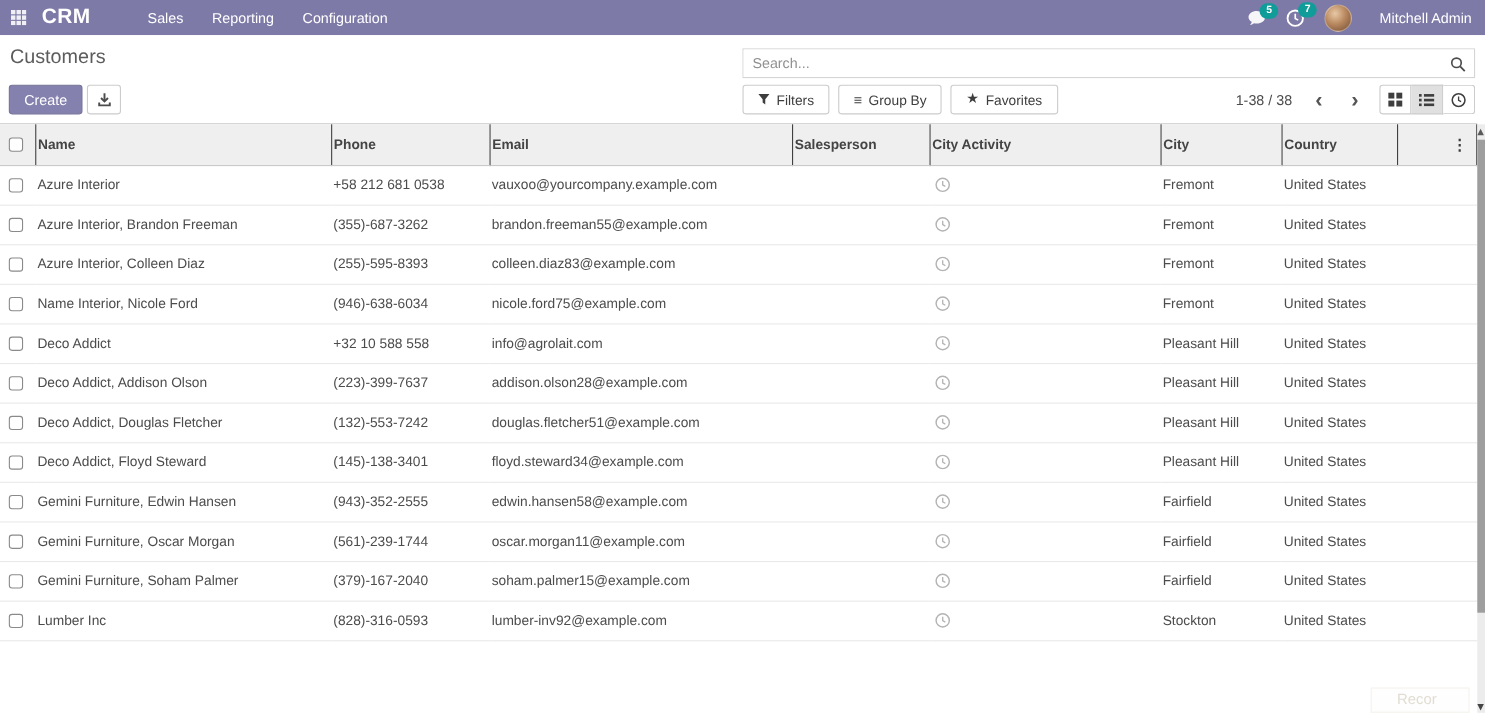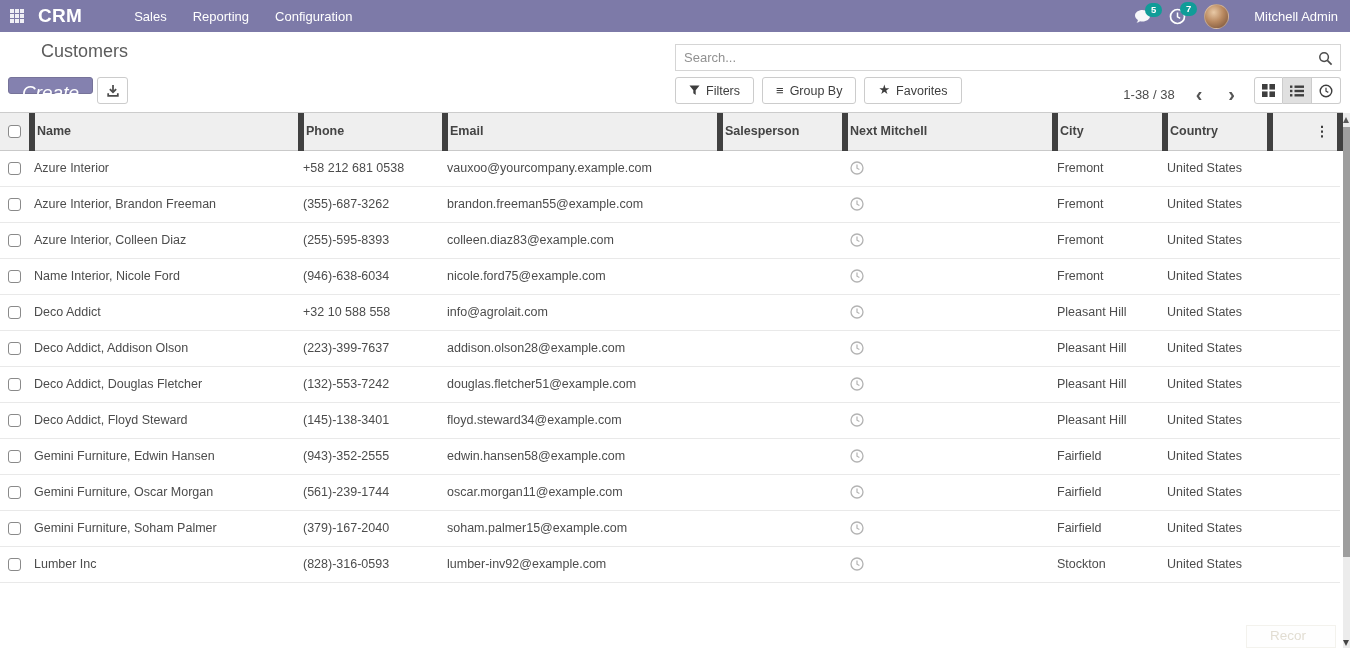--- a/index.html
+++ b/index.html
@@ -19,54 +19,54 @@
            background:var(--badge-teal,#109c98); color:#fff; font-size:9.5px; font-weight:bold;
            border-radius:8px; display:flex; align-items:center; justify-content:center; padding:0 4px; }
   .user-block { display:flex; align-items:center; gap:25px; cursor:pointer; }
   .avatar { width:25px; height:25px; border-radius:50%;
             background:radial-gradient(circle at 38% 32%, #e8c9a6 0%, #b98960 45%, #6e4a33 100%);
             border:1px solid rgba(255,255,255,.35); }
   .user-name { color:#fff; font-size:13px; }
 
   
   .control-panel { position:absolute; top:32px; left:0; right:0; height:80px; background:#fff; }
-  .breadcrumb { position:absolute; left:9px; top:9px; font-size:18px; color:#5c5c5c;margin-left:32px; }
+  .breadcrumb { position:absolute; left:9px; top:9px; font-size:18px; color:#5c5c5c; }
   .btn-row { position:absolute; left:8px; top:45px; display:flex; gap:4px; }
-  .btn-create { background:var(--create-purple,#8481af); color:#fff; font-size:19px;
-                border:1px solid #767399; border-radius:3px; padding:4px 13px; height:17px; cursor:pointer;font-style:italic; }
+  .btn-create { background:var(--create-purple,#8481af); color:#fff; font-size:13px;
+                border:1px solid #767399; border-radius:3px; padding:4px 13px; height:27px; cursor:pointer; }
   .btn-export { background:#fff; border:1px solid #ccc; border-radius:3px; width:31px; height:27px;
                 display:flex; align-items:center; justify-content:center; cursor:pointer; }
 
   .search-box { position:absolute; left:675px; right:9px; top:12px; height:27px;
                 border:1px solid #d5d5d5; }
   .search-box input { position:absolute; inset:0; border:none; outline:none; padding:0 28px 0 8px;
                       font-size:13px; font-family:"Liberation Sans", sans-serif; color:#4c4c4c; }
   .search-box input::placeholder { color:#919191; }
   .search-glass { position:absolute; right:7px; top:6px; cursor:pointer; }
 
-  .filter-row { position:absolute; left:675px; right:9px; top:45px; display:flex; align-items:flex-end; }
+  .filter-row { position:absolute; left:675px; right:9px; top:45px; display:flex; align-items:center; }
   .cp-btn { background:#fff; border:1px solid #ccc; border-radius:3px; height:27px; padding:0 13px;
             font-size:12.5px; color:#3e3e3e; display:flex; align-items:center; gap:6px; cursor:pointer; margin-right:8px; }
   .cp-btn .glyph { font-size:13px; }
   .star-glyph { font-size:12px; position:relative; top:-1px; }
   .pager { margin-left:auto; display:flex; align-items:center; gap:16px; }
   .pager-range { font-size:13px; color:#4c4c4c; }
   .pager-arrow { font-size:20px; color:#555; cursor:pointer; line-height:1; padding:0 5px; font-weight:bold; }
   .switcher { display:flex; margin-left:14px; margin-right:0; }
   .sw-btn { width:29px; height:27px; border:1px solid #ccc; border-left-width:0; background:#fff;
             display:flex; align-items:center; justify-content:center; cursor:pointer; }
   .sw-btn:first-child { border-left-width:1px; border-radius:3px 0 0 3px; }
   .sw-btn:last-child { border-radius:0 3px 3px 0; }
   .sw-btn.active { background:#e0e0e0; }
 
   
   .list-area { position:absolute; top:112px; left:0; width:1343px; bottom:0; border-top:1px solid #ccc; }
   table { border-collapse:collapse; table-layout:fixed; width:1343px; }
   thead th { background:var(--header-bg,#efefef); height:37px; text-align:left; font-size:12.5px;
-             font-weight:bold; color:#444; border-bottom:1px solid #c9c9c9; border-right:6px solid #404040;
+             font-weight:bold; color:#444; border-bottom:1px solid #c9c9c9; border-right:1px solid #404040;
              padding:0 2px; white-space:nowrap; overflow:hidden; cursor:pointer; }
   thead th.col-filler { cursor:default; text-align:right; padding-right:8px; }
   tbody td { height:36px; font-size:12.5px; color:#4c4c4c; border-bottom:1px solid #e9e9e9;
              padding:0 2px; white-space:nowrap; overflow:hidden; background:#fff; }
   tbody tr { cursor:pointer; }
   .cb { display:inline-block; width:13px; height:13px; border:1px solid #8a8a8a; border-radius:3px;
         background:#fff; margin-left:6px; vertical-align:middle; cursor:pointer; }
   .dots { font-size:14px; color:#3c3c3c; cursor:pointer; font-weight:bold; }
   td.c-activity svg { margin-left:3px; vertical-align:middle; cursor:pointer; }
 
@@ -221,21 +221,21 @@
         <col style="width:105px">
         <col>
     </colgroup>
     <thead>
       <tr>
         <th><span class="cb"></span></th>
         <th>Name</th>
         <th>Phone</th>
         <th>Email</th>
         <th>Salesperson</th>
-        <th>Next Mitchell</th>
+        <th>City Activity</th>
         <th>City</th>
         <th>Country</th>
         <th class="col-filler">
           <span class="dots">⋮</span>
         </th>
       </tr>
     </thead>
     <tbody>
   <tr>
     <td><span class="cb"></span></td>

